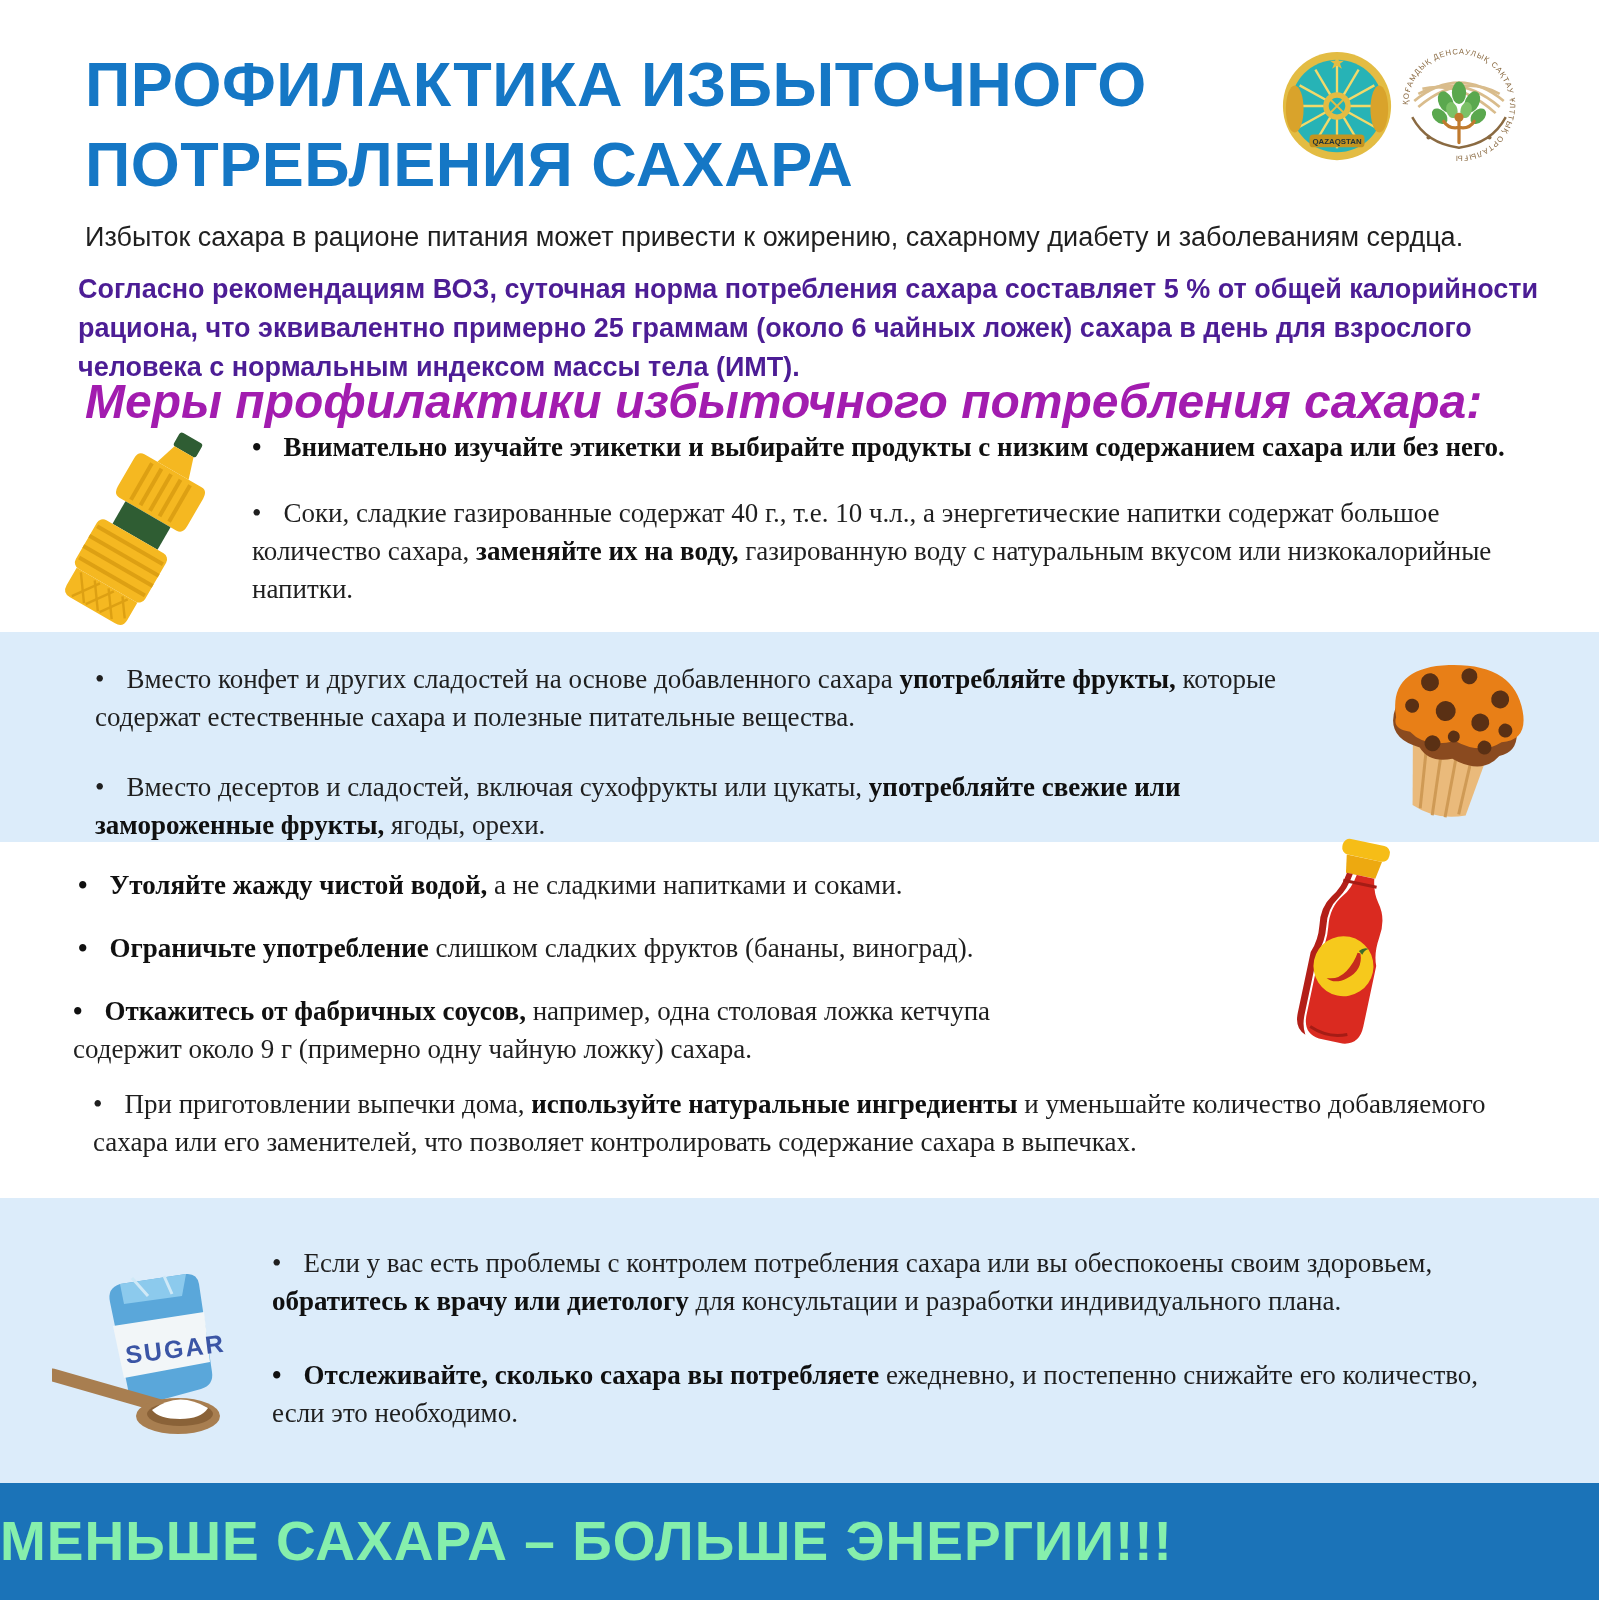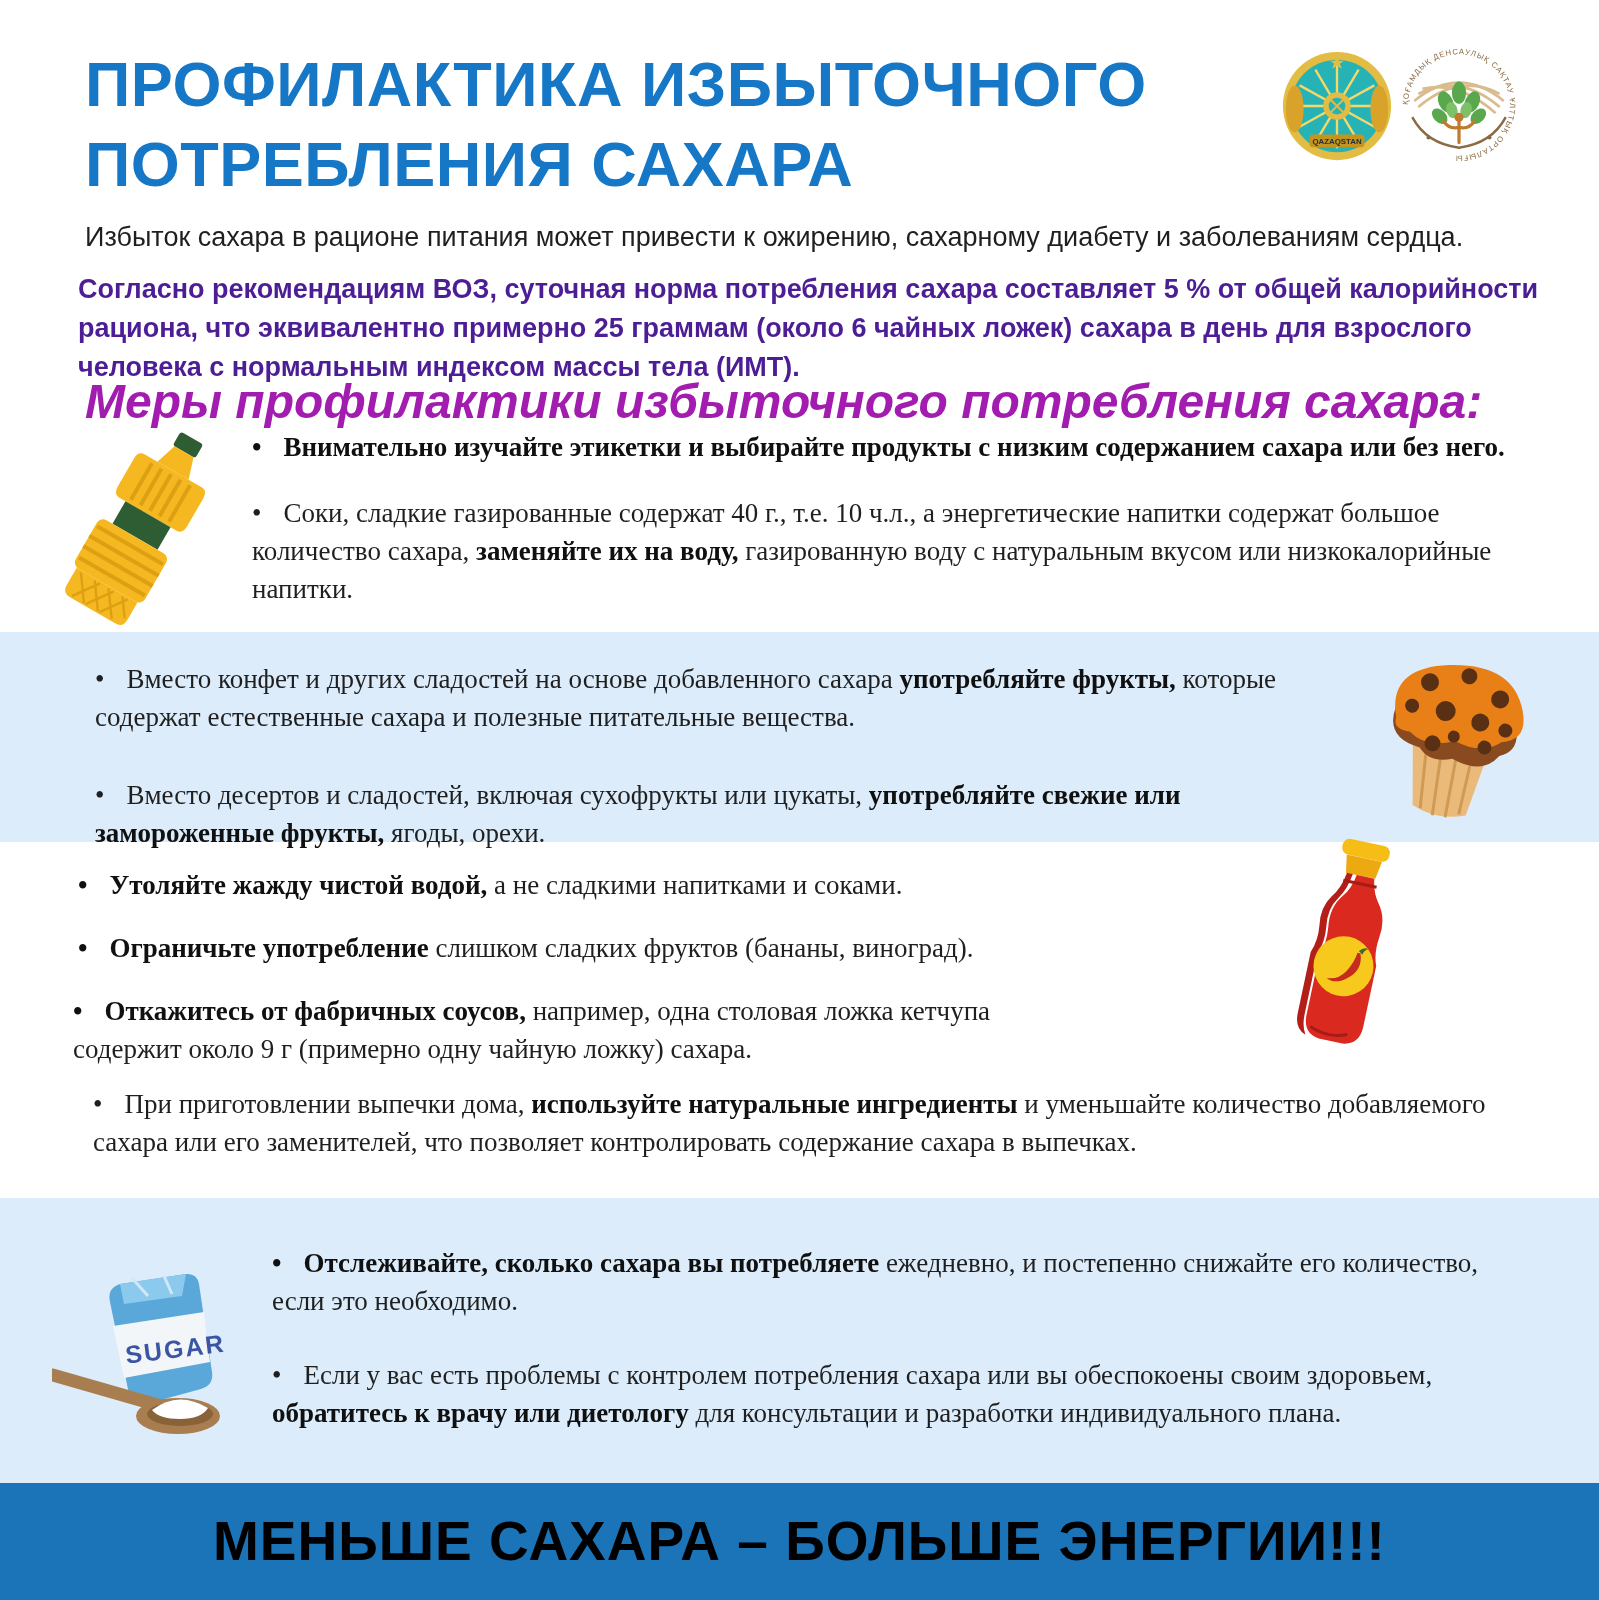--- a/index.html
+++ b/index.html
@@ -27,21 +27,21 @@
   .bullet .b{font-weight:700;color:#101010;}
 
   .sec1-bullets{position:absolute;left:252px;top:428px;width:1285px;}
   .sec1-bullets .bullet + .bullet{margin-top:28px;}
 
   .band{position:absolute;left:0;width:1599px;background:#dcecfa;}
   .band1{top:632px;height:210px;}
   .band2{top:1198px;height:285px;}
 
   .band1-bullets{position:absolute;left:95px;top:28px;width:1240px;}
-  .band1-bullets .bullet + .bullet{margin-top:40px;}
+  .band1-bullets .bullet + .bullet{margin-top:32px;}
 
   .sec3-b1{position:absolute;left:78px;top:866px;width:1150px;}
   .sec3-b2{position:absolute;left:78px;top:929px;width:1150px;}
   .sec3-b3{position:absolute;left:73px;top:992px;width:920px;}
   .sec3-b4{position:absolute;left:73px;top:1085px;width:1455px;margin-left:20px;}
 
   .band2-bullets{position:absolute;left:272px;top:46px;width:1245px;}
   .band2-bullets .bullet + .bullet{margin-top:36px;}
 
   
@@ -49,21 +49,21 @@
   .icon-oil{left:70px;top:422px;width:205px;height:215px;}
   .icon-oil svg{transform:rotate(30deg);}
   .icon-muffin{left:1350px;top:8px;width:210px;height:195px;}
   .icon-muffin svg{transform:rotate(9deg);}
   .icon-ketchup{left:1268px;top:836px;width:190px;height:250px;}
   .icon-ketchup svg{transform:rotate(12deg);}
   .icon-sugar{left:52px;top:56px;width:210px;height:200px;}
 
   
   .footer{position:absolute;left:0;top:1483px;width:1599px;height:117px;background:#1b73b8;}
-  .footer .slogan{display:block;text-align:center;color:#000000;font-weight:800;
+  .footer .slogan{display:block;text-align:left;color:#86efac;font-weight:800;
                   font-size:55px;line-height:117px;letter-spacing:1px;}
 </style>
 </head>
 <body>
 
 <div class="poster">
 
   <div class="title">
     <div>ПРОФИЛАКТИКА ИЗБЫТОЧНОГО</div>
     <div>ПОТРЕБЛЕНИЯ САХАРА</div>
@@ -234,22 +234,22 @@
         <path d="M80 24 L96 42 M112 22 L120 40" stroke="#cfe9f7" stroke-width="3" fill="none"></path>
         <path d="M61 72 L152 58 L158 108 L72 124 Z" fill="#f2f6f8"></path>
         <text x="73" y="106" font-size="25" letter-spacing="2" fill="#3b55a5" font-weight="bold" transform="rotate(-7 105 95)">SUGAR</text>
         <rect x="-6" y="120" width="130" height="13" rx="6" fill="#a87e50" transform="rotate(16 20 126)"></rect>
         <ellipse cx="126" cy="162" rx="42" ry="18" fill="#a87e50"></ellipse>
         <ellipse cx="128" cy="160" rx="33" ry="12" fill="#8a6238"></ellipse>
         <path d="M100 156 q26 -20 56 -2 q-7 11 -28 11 q-21 0 -28 -9 z" fill="#ffffff"></path>
       </svg>
     </div>
     <div class="band2-bullets">
+      <p class="bullet"><span class="dot">•</span><span>Если у вас есть проблемы с контролем потребления сахара или вы обеспокоены своим здоровьем, </span><span class="b">обратитесь к врачу или диетологу</span><span> для консультации и разработки индивидуального плана.</span></p>
       <p class="bullet"><span class="dot b">•</span><span class="b">Отслеживайте, сколько сахара вы потребляете</span><span> ежедневно, и постепенно снижайте его количество, если это необходимо.</span></p>
-      <p class="bullet"><span class="dot">•</span><span>Если у вас есть проблемы с контролем потребления сахара или вы обеспокоены своим здоровьем, </span><span class="b">обратитесь к врачу или диетологу</span><span> для консультации и разработки индивидуального плана.</span></p>
     </div>
   </div>
 
   <div class="footer">
     <span class="slogan">МЕНЬШЕ САХАРА – БОЛЬШЕ ЭНЕРГИИ!!!</span>
   </div>
 
 </div>
 
 </body></html>

